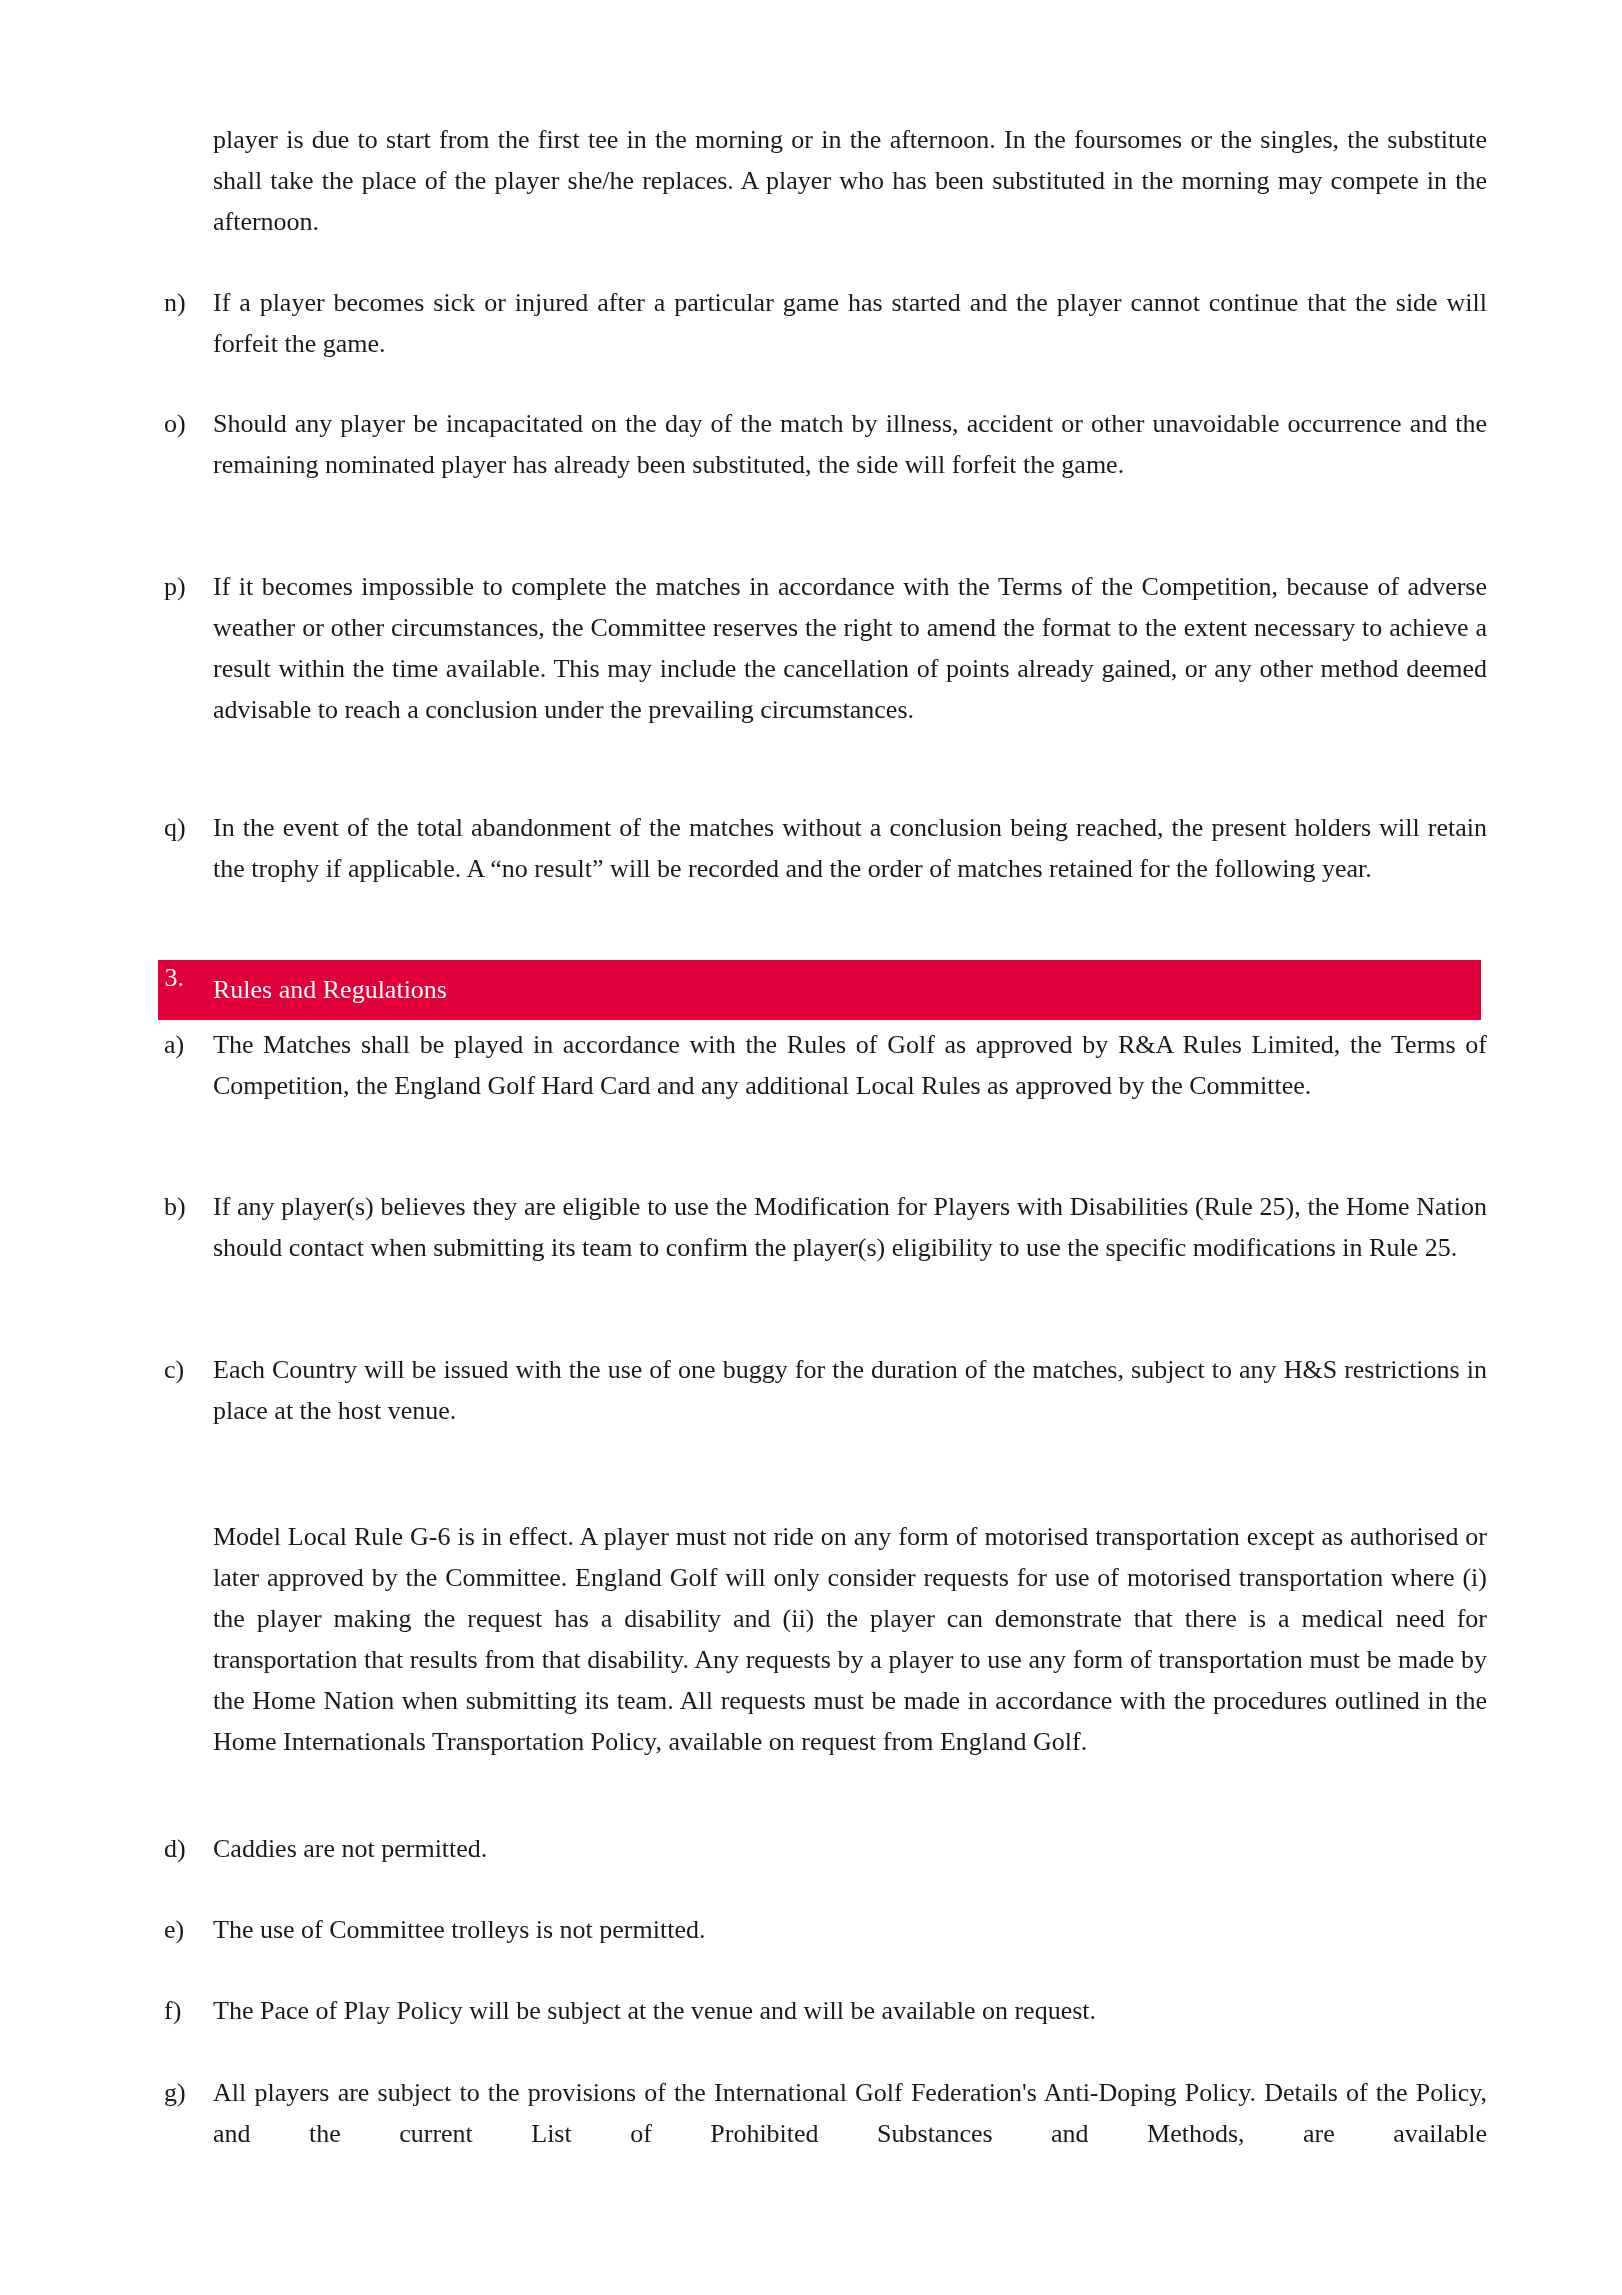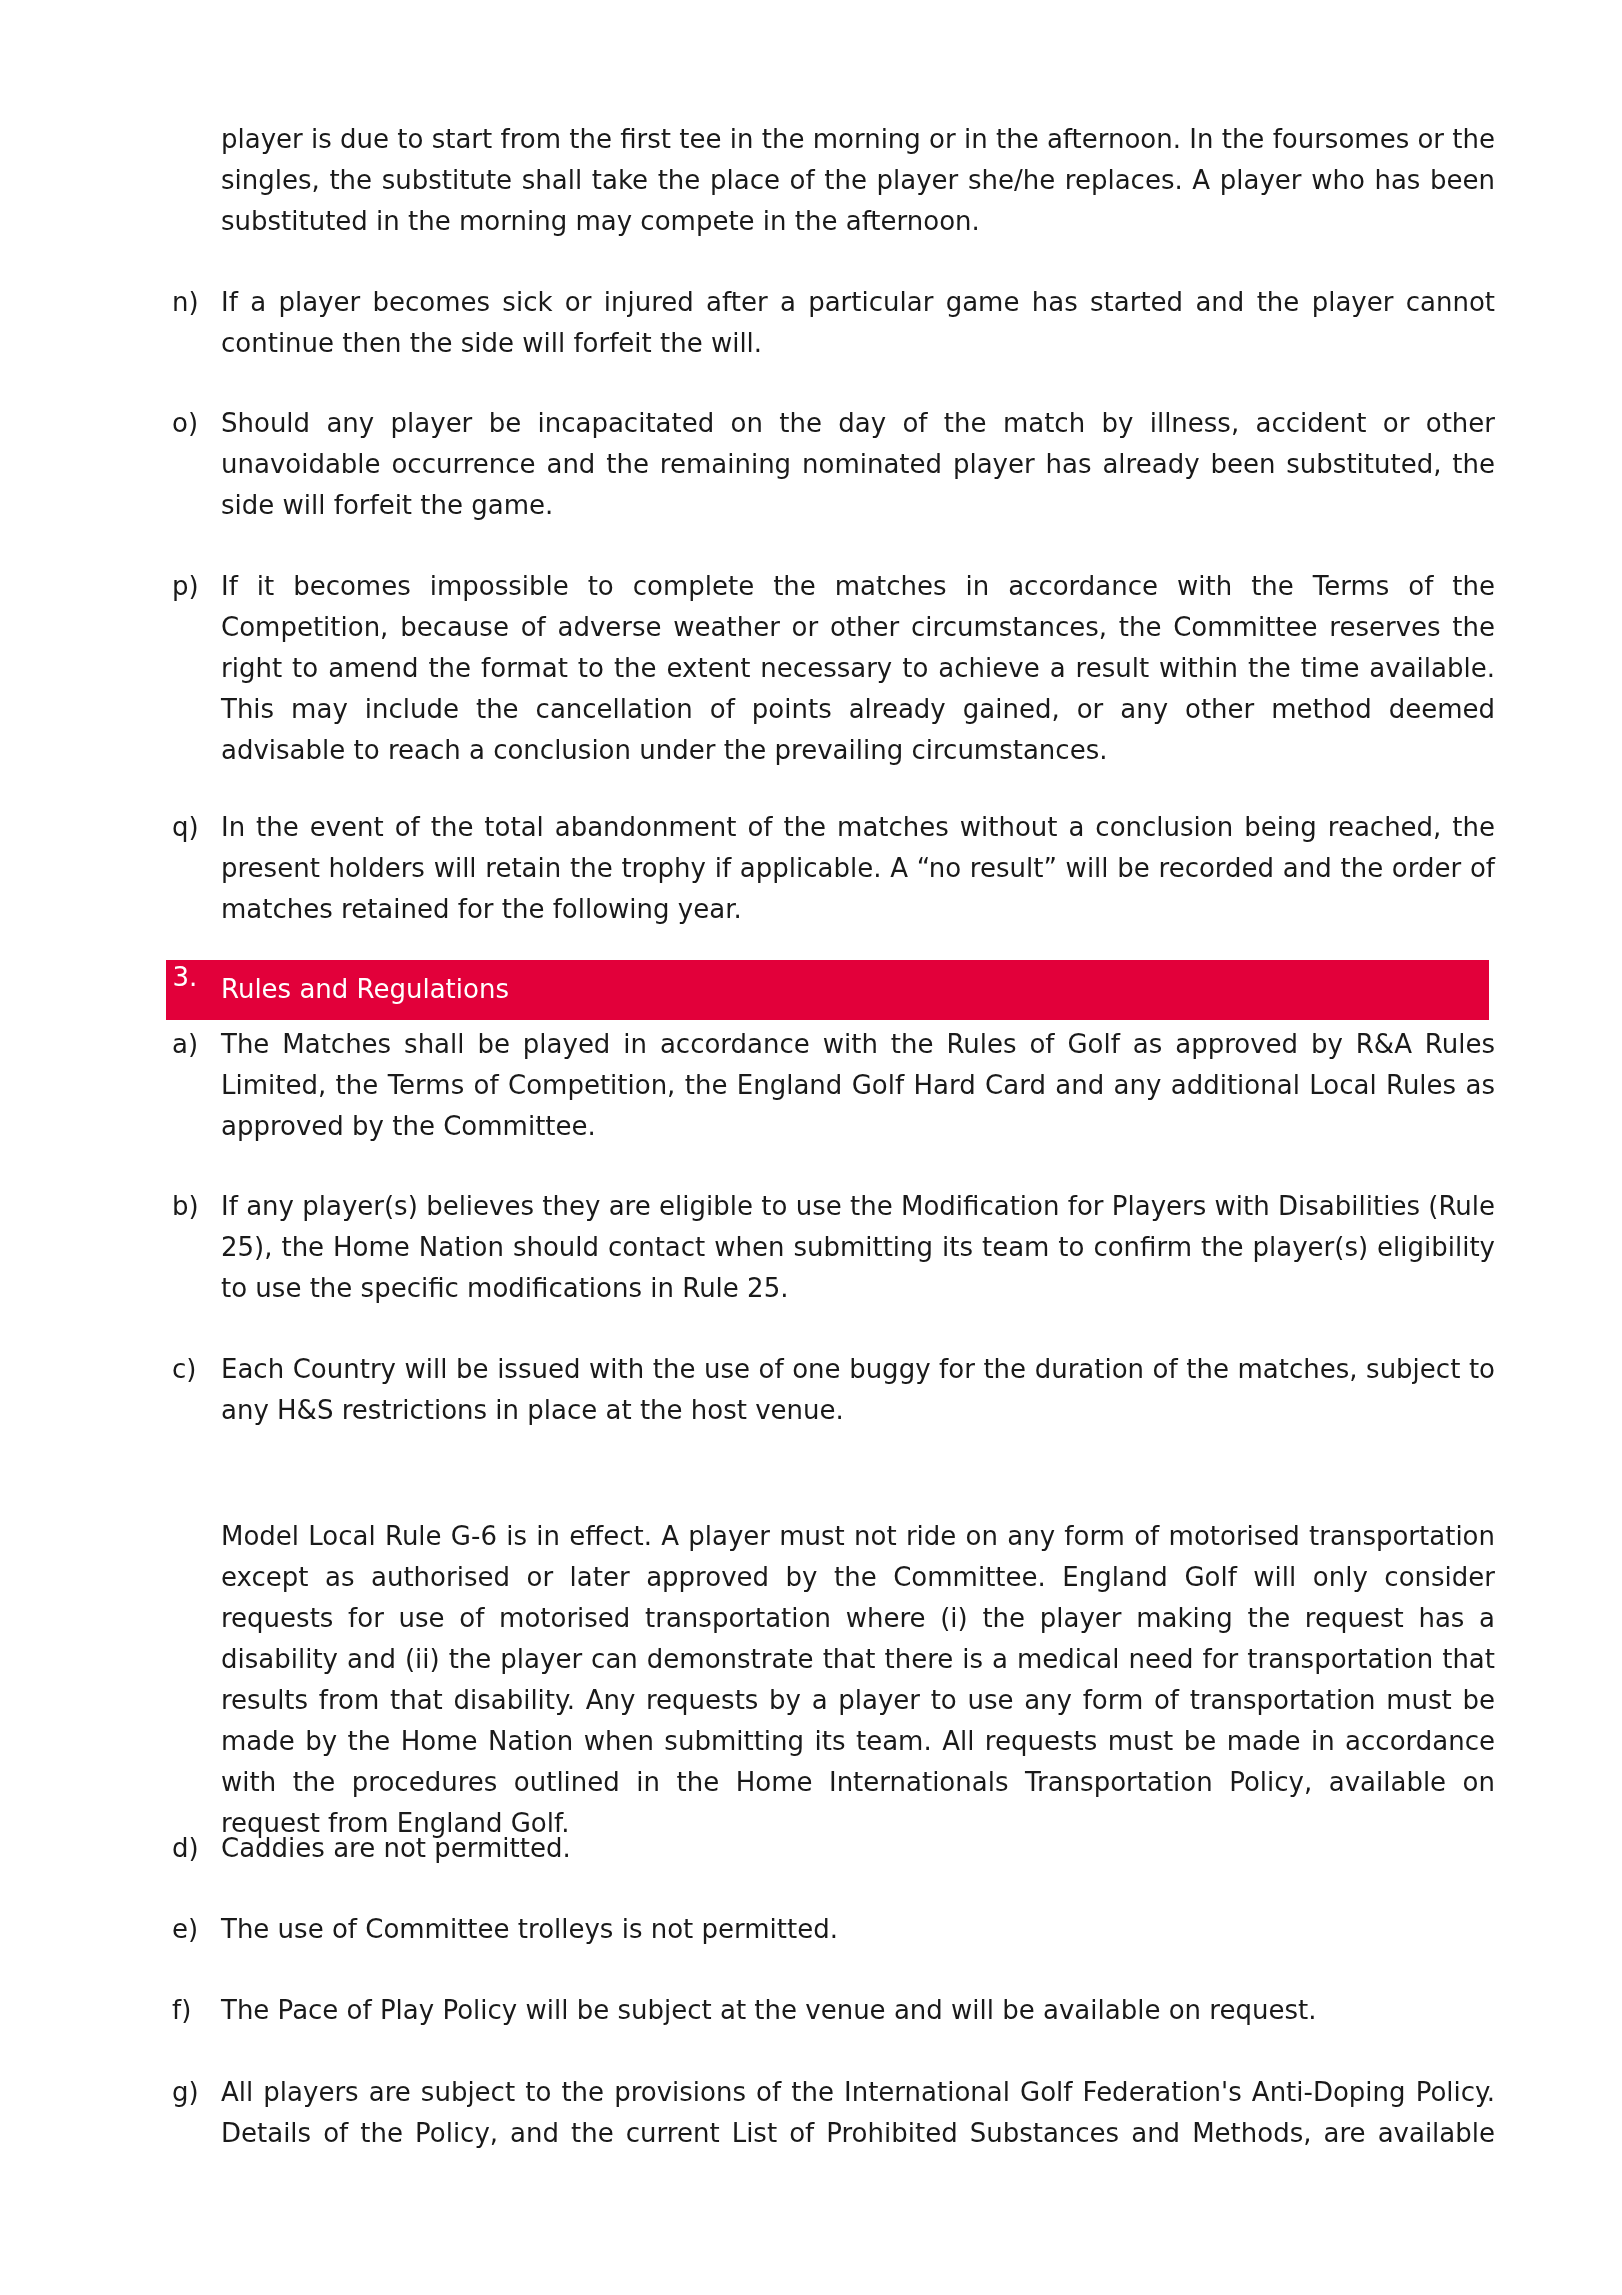--- a/index.html
+++ b/index.html
@@ -10,24 +10,25 @@
   body {
     width: 1623px;
     height: 2295px;
     position: relative;
     overflow: hidden;
     font-family: "DejaVu Sans", "Liberation Sans", sans-serif;
     color: #1a1a1a;
   }
   .page {
     position: absolute;
-    left: 16px;
+    left: 8px;
     top: 0;
     width: 1328px;
     height: 2295px;
+    font-family: Liberation Serif, serif;
   }
   .item {
     position: absolute;
     left: 156px;
     width: 1323px;
     font-size: 26px;
     line-height: 41px;
   }
   .item .label {
     position: absolute;
@@ -71,21 +72,21 @@
 <body>
 
 <div class="page">
 
   <div class="item" style="top:119px;">
     <div class="body">player is due to start from the first tee in the morning or in the afternoon. In the foursomes or the singles, the substitute shall take the place of the player she/he replaces. A player who has been substituted in the morning may compete in the afternoon.</div>
   </div>
 
   <div class="item" style="top:282px;">
     <span class="label">n)</span>
-    <div class="body">If a player becomes sick or injured after a particular game has started and the player cannot continue then the side will forfeit the will.</div>
+    <div class="body">If a player becomes sick or injured after a particular game has started and the player cannot continue that the side will forfeit the game.</div>
   </div>
 
   <div class="item" style="top:403px;">
     <span class="label">o)</span>
     <div class="body">Should any player be incapacitated on the day of the match by illness, accident or other unavoidable occurrence and the remaining nominated player has already been substituted, the side will forfeit the game.</div>
   </div>
 
   <div class="item" style="top:566px;">
     <span class="label">p)</span>
     <div class="body">If it becomes impossible to complete the matches in accordance with the Terms of the Competition, because of adverse weather or other circumstances, the Committee reserves the right to amend the format to the extent necessary to achieve a result within the time available. This may include the cancellation of points already gained, or any other method deemed advisable to reach a conclusion under the prevailing circumstances.</div>

